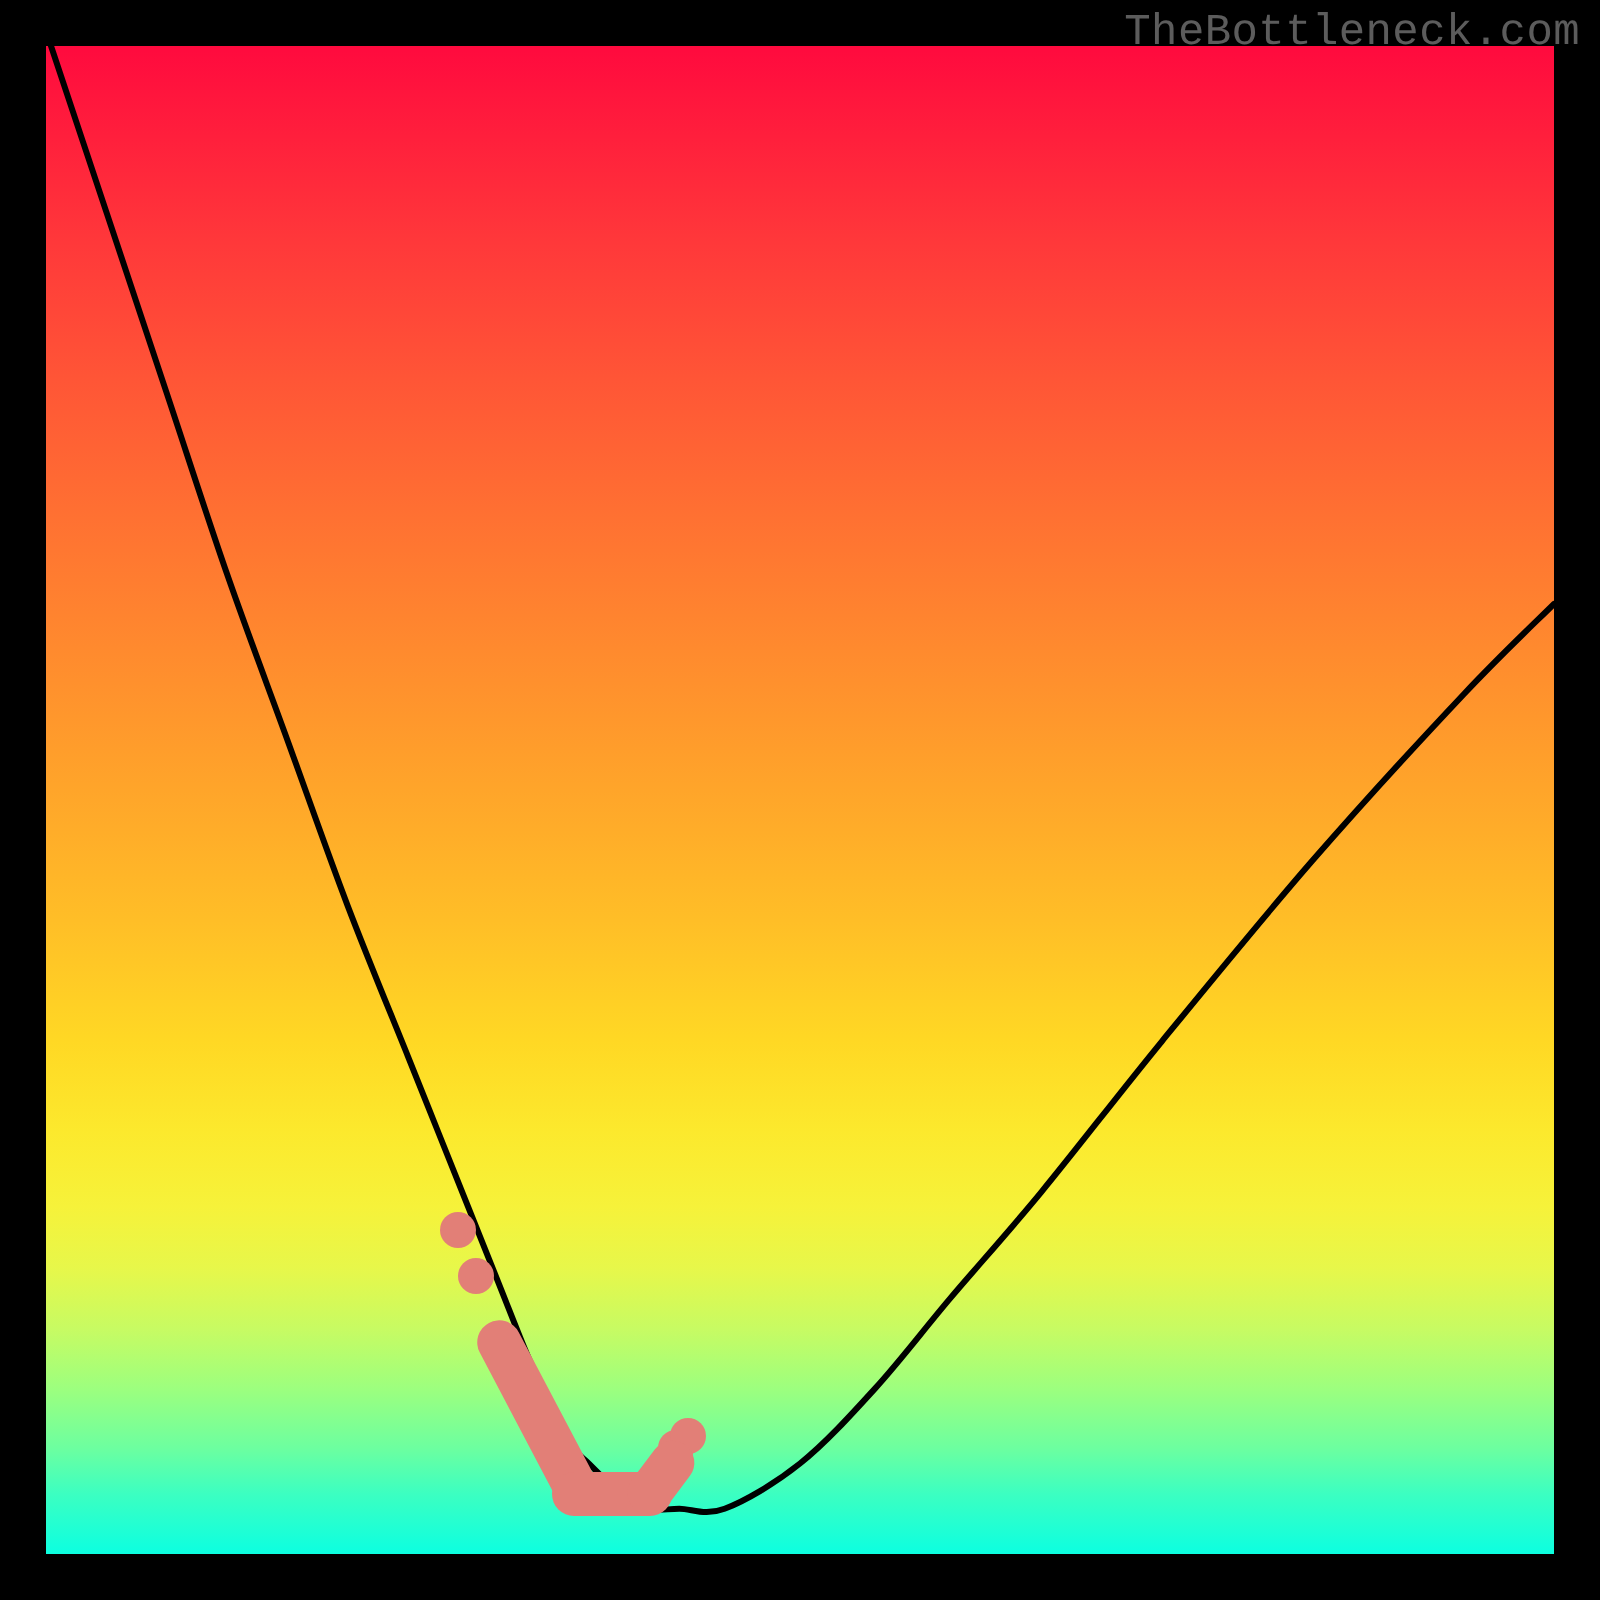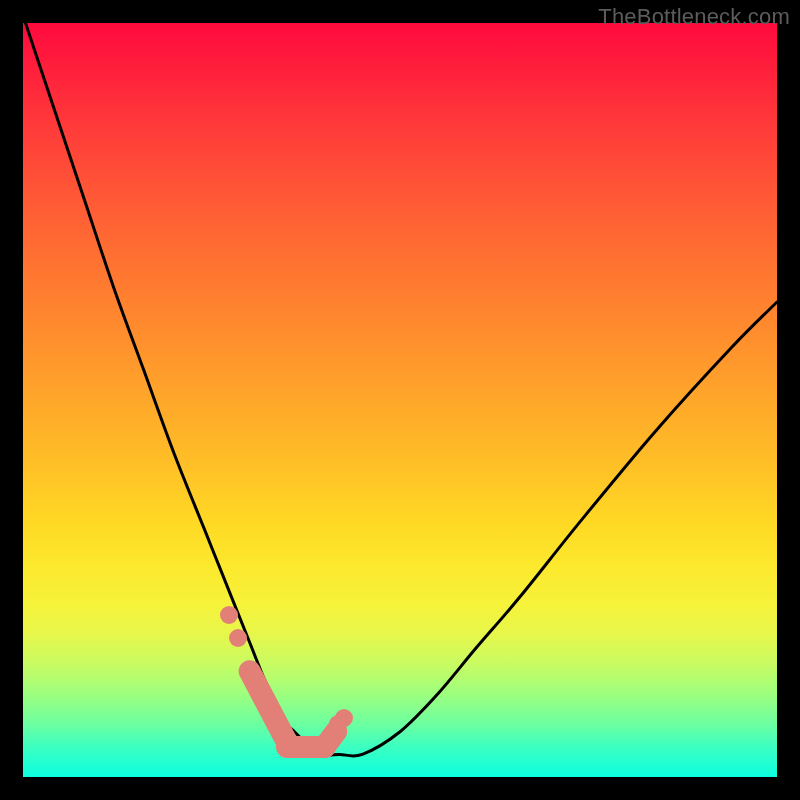--- a/index.html
+++ b/index.html
@@ -9,20 +9,21 @@
     height: 800px;
     overflow: hidden;
     background: #000;
     font-family: Arial, Helvetica, sans-serif;
   }
   .frame {
     position: relative;
     width: 800px;
     height: 688px;
     background: #000;
+    font-family: Liberation Mono, monospace;
   }
   .watermark {
     position: absolute;
     top: 4px;
     right: 10px;
     color: #5c5c5c;
     font-size: 22px;
     font-weight: 400;
     letter-spacing: 0.2px;
     z-index: 10;

